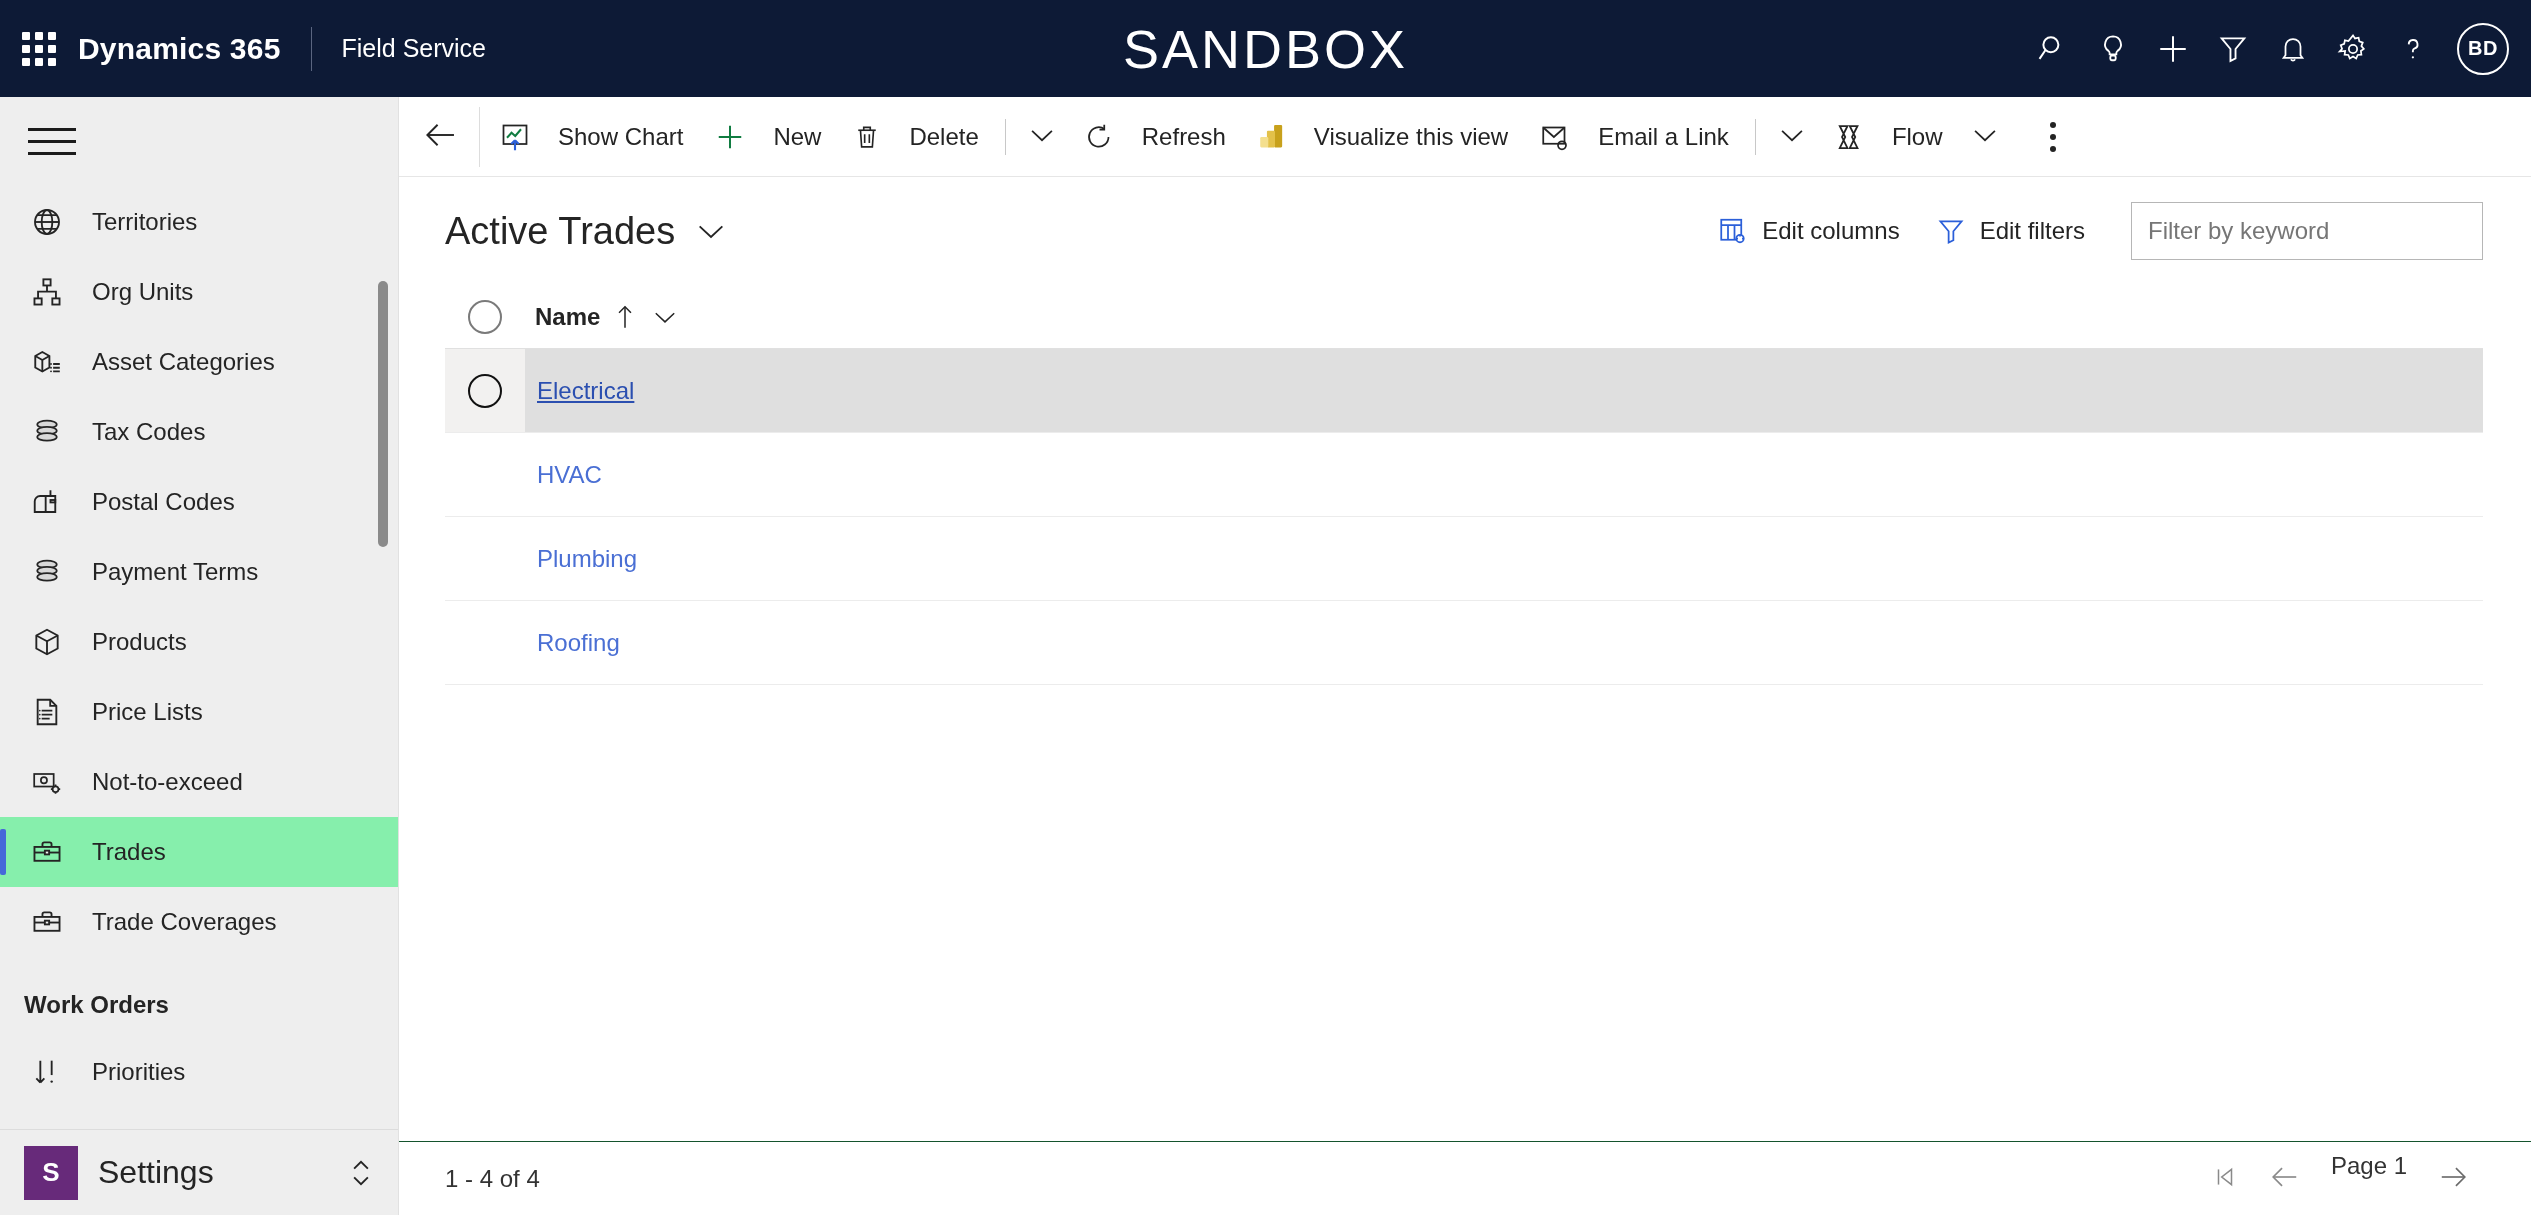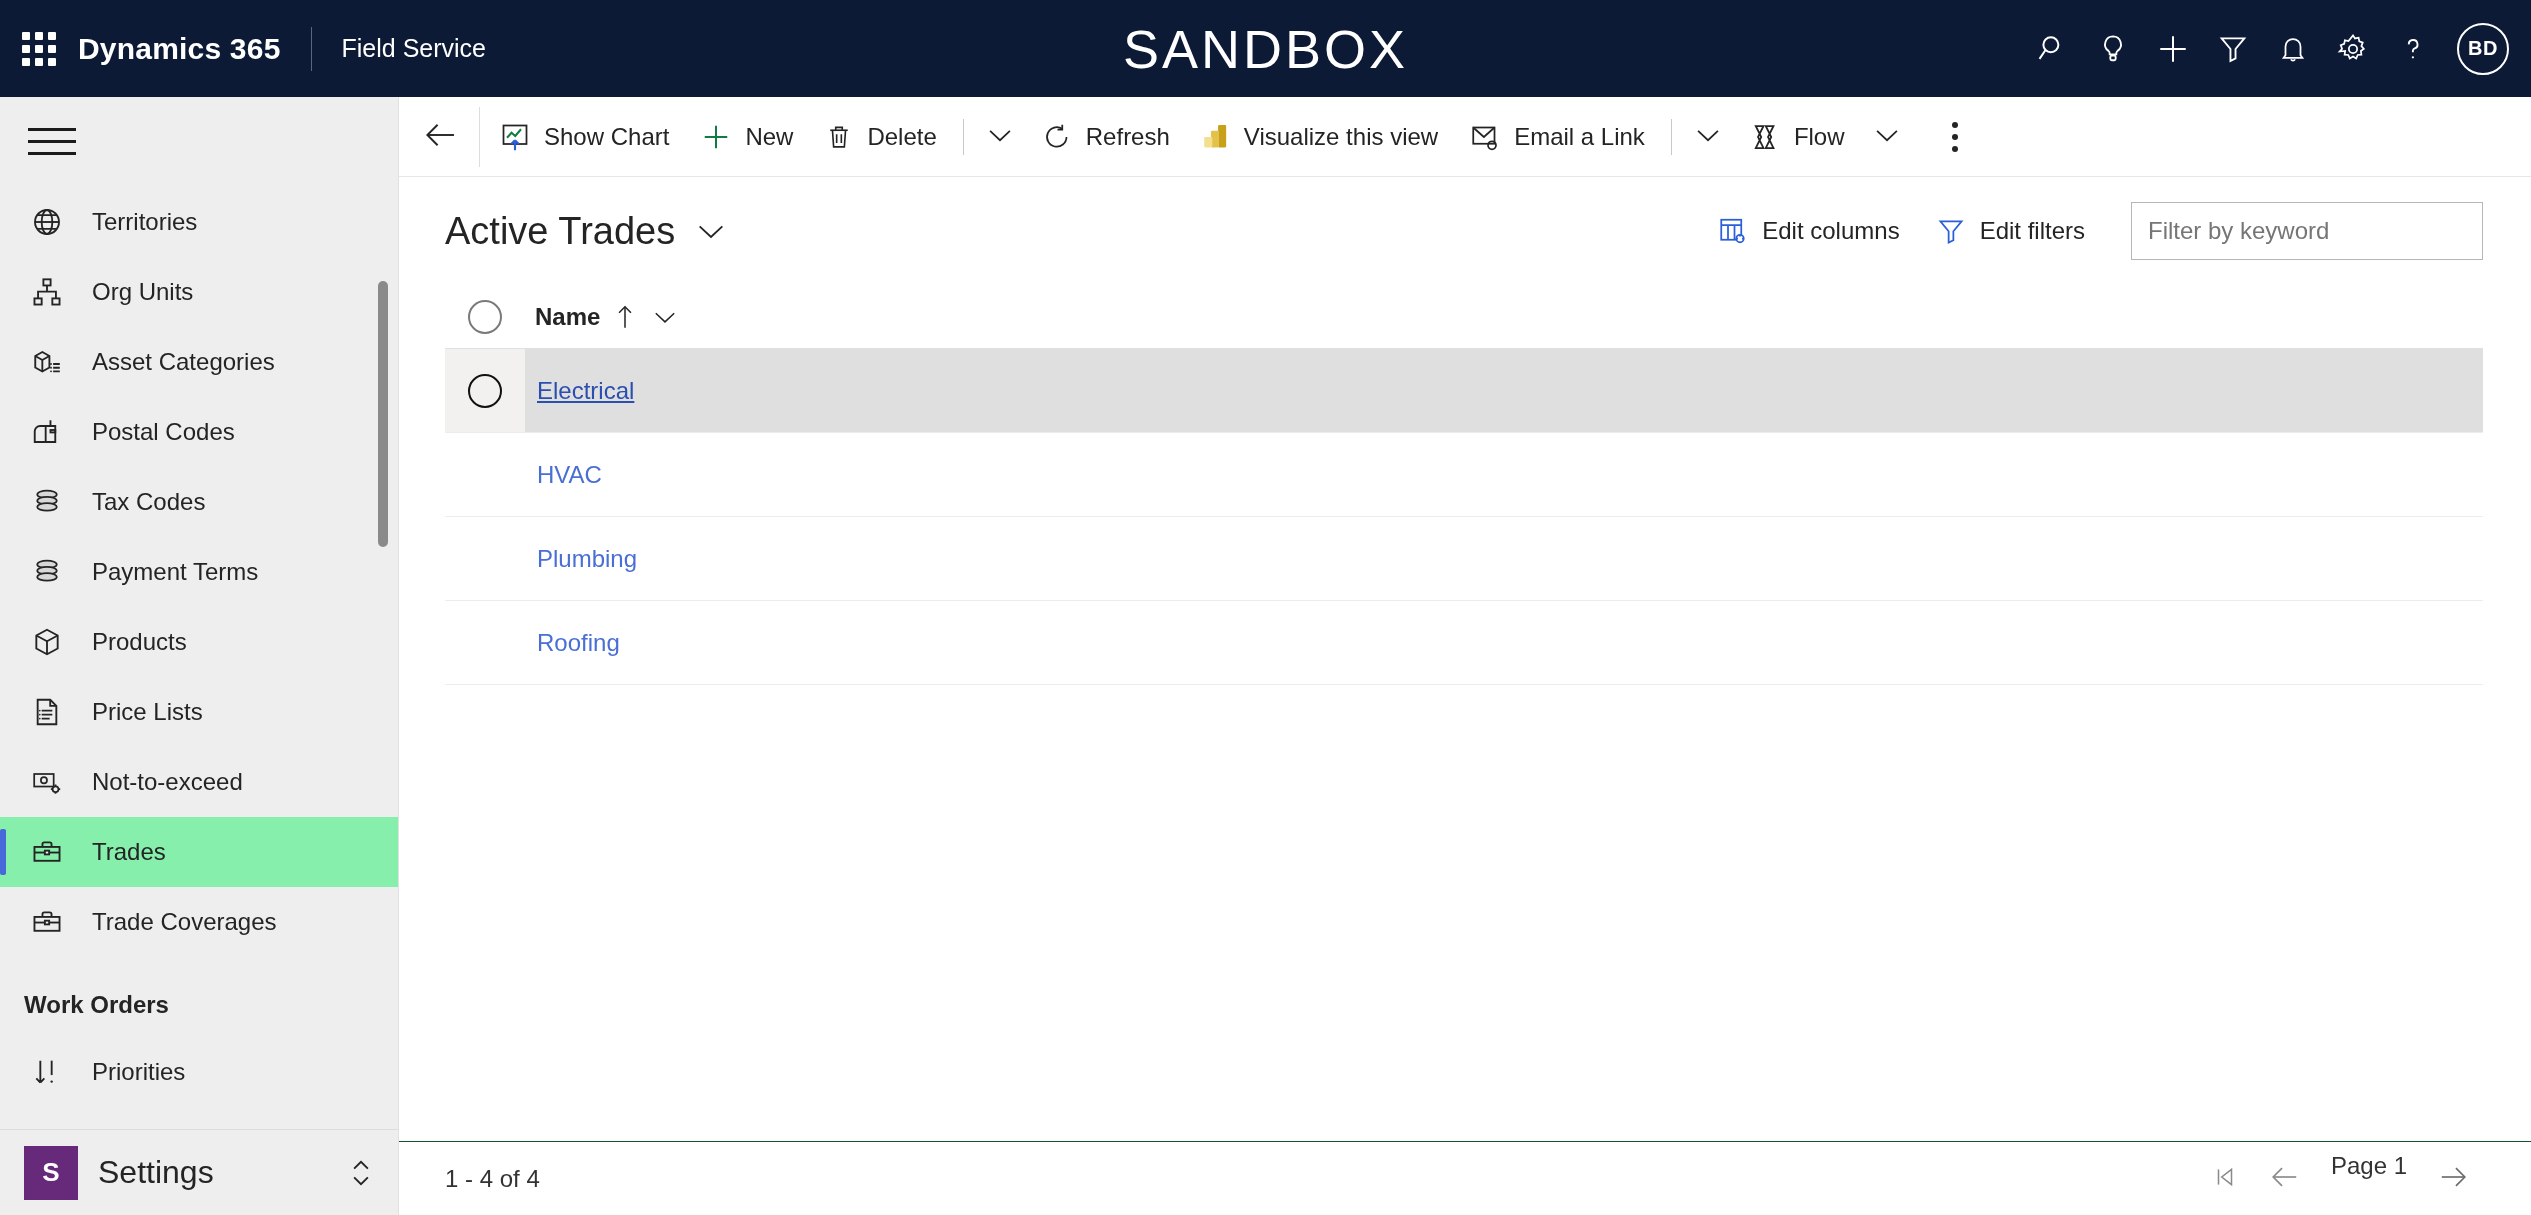--- a/index.html
+++ b/index.html
@@ -99,21 +99,21 @@
     height: 80px; flex: 0 0 80px; display: flex; align-items: center;
     border-bottom: 1px solid #e6e6e6; background: #ffffff; padding-left: 8px;
   }
   .cmd-back {
     width: 68px; height: 62px; display: flex; align-items: center; justify-content: center;
     cursor: pointer; color: #242424;
   }
   .cmd-div { width: 1px; height: 60px; background: #dddddd; margin: 0 4px; }
   .cmd-btn {
     display: flex; align-items: center; height: 62px; padding: 0 16px;
-    cursor: pointer; color: #242424; white-space: nowrap;
+    cursor: pointer; color: #242424; white-space: nowrap; gap: 14px;
   }
   .cmd-ico { display: flex; align-items: center; justify-content: center; margin-right: 14px; }
   .cmd-label { font-size: 24px; }
   .cmd-caret {
     width: 52px; height: 62px; display: flex; align-items: center; justify-content: center;
     cursor: pointer; color: #242424;
   }
   .cmd-sep { width: 1px; height: 36px; background: #c8c8c8; margin: 0 10px; }
   .cmd-overflow {
     width: 60px; height: 62px; display: flex; align-items: center; justify-content: center;
@@ -299,39 +299,39 @@
               <circle cx="15" cy="13.5" r=".7" fill="#242424" stroke="none"></circle>
               <circle cx="15" cy="16.3" r=".7" fill="#242424" stroke="none"></circle>
               <circle cx="15" cy="19" r=".7" fill="#242424" stroke="none"></circle>
             </svg>
           </span>
           <span class="nav-label">Asset Categories</span>
         </div>
 
         <div class="nav-item">
           <span class="nav-ico">
+            <svg width="32" height="32" viewBox="0 0 24 24" fill="none" stroke="#242424" stroke-width="1.3">
+              <ellipse cx="12" cy="6.3" rx="7.3" ry="2.8" fill="#d8d8d8"></ellipse>
+              <ellipse cx="12" cy="11" rx="7.3" ry="2.8" fill="#d8d8d8"></ellipse>
+              <ellipse cx="12" cy="15.7" rx="7.3" ry="2.8" fill="#d8d8d8"></ellipse>
+            </svg>
+          </span>
+          <span class="nav-label">Tax Codes</span>
+        </div>
+
+        <div class="nav-item">
+          <span class="nav-ico">
             <svg width="32" height="32" viewBox="0 0 24 24" fill="none" stroke="#242424" stroke-width="1.4">
               <path d="M2.8 19.5v-8a4 4 0 0 1 4-4h11.4v12z"></path>
               <path d="M11 7.5v12"></path>
                 <path d="M14.6 3.2v4.3"></path>
               <rect x="14.6" y="10.5" width="3.6" height="1.8"></rect>
             </svg>
           </span>
           <span class="nav-label">Postal Codes</span>
-        </div>
-
-        <div class="nav-item">
-          <span class="nav-ico">
-            <svg width="32" height="32" viewBox="0 0 24 24" fill="none" stroke="#242424" stroke-width="1.3">
-              <ellipse cx="12" cy="6.3" rx="7.3" ry="2.8" fill="#d8d8d8"></ellipse>
-              <ellipse cx="12" cy="11" rx="7.3" ry="2.8" fill="#d8d8d8"></ellipse>
-              <ellipse cx="12" cy="15.7" rx="7.3" ry="2.8" fill="#d8d8d8"></ellipse>
-            </svg>
-          </span>
-          <span class="nav-label">Tax Codes</span>
         </div>
 
         <div class="nav-item">
           <span class="nav-ico">
             <svg width="32" height="32" viewBox="0 0 24 24" fill="none" stroke="#242424" stroke-width="1.3">
               <ellipse cx="12" cy="6.3" rx="7.3" ry="2.8" fill="#d8d8d8"></ellipse>
               <ellipse cx="12" cy="11" rx="7.3" ry="2.8" fill="#d8d8d8"></ellipse>
               <ellipse cx="12" cy="15.7" rx="7.3" ry="2.8" fill="#d8d8d8"></ellipse>
             </svg>
           </span>

